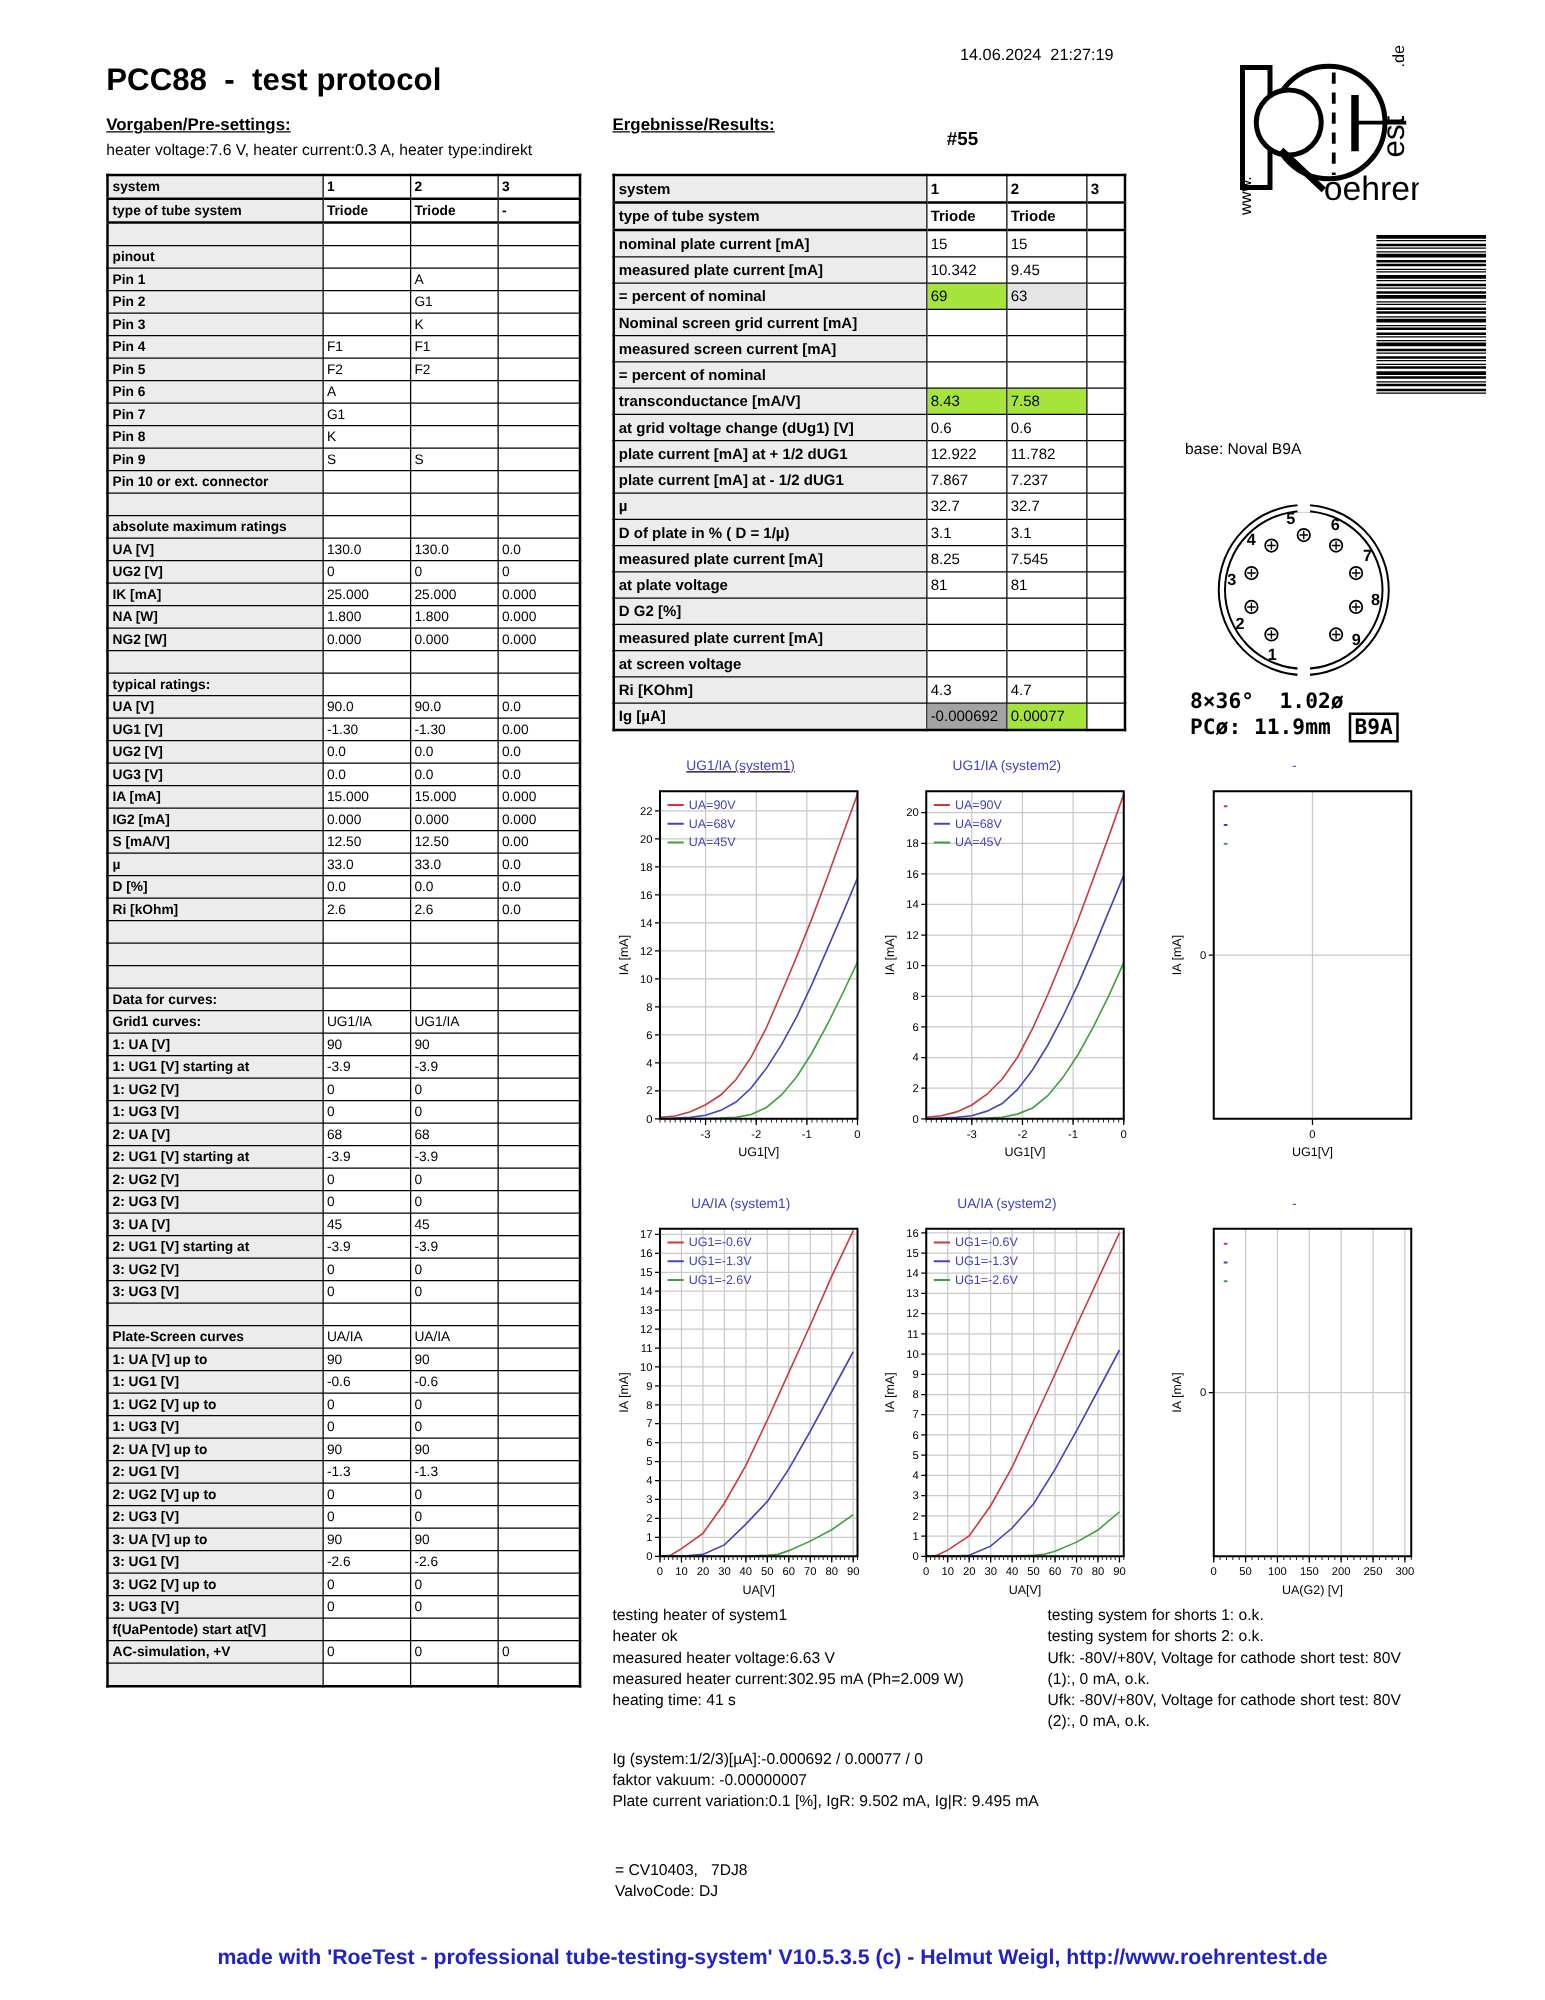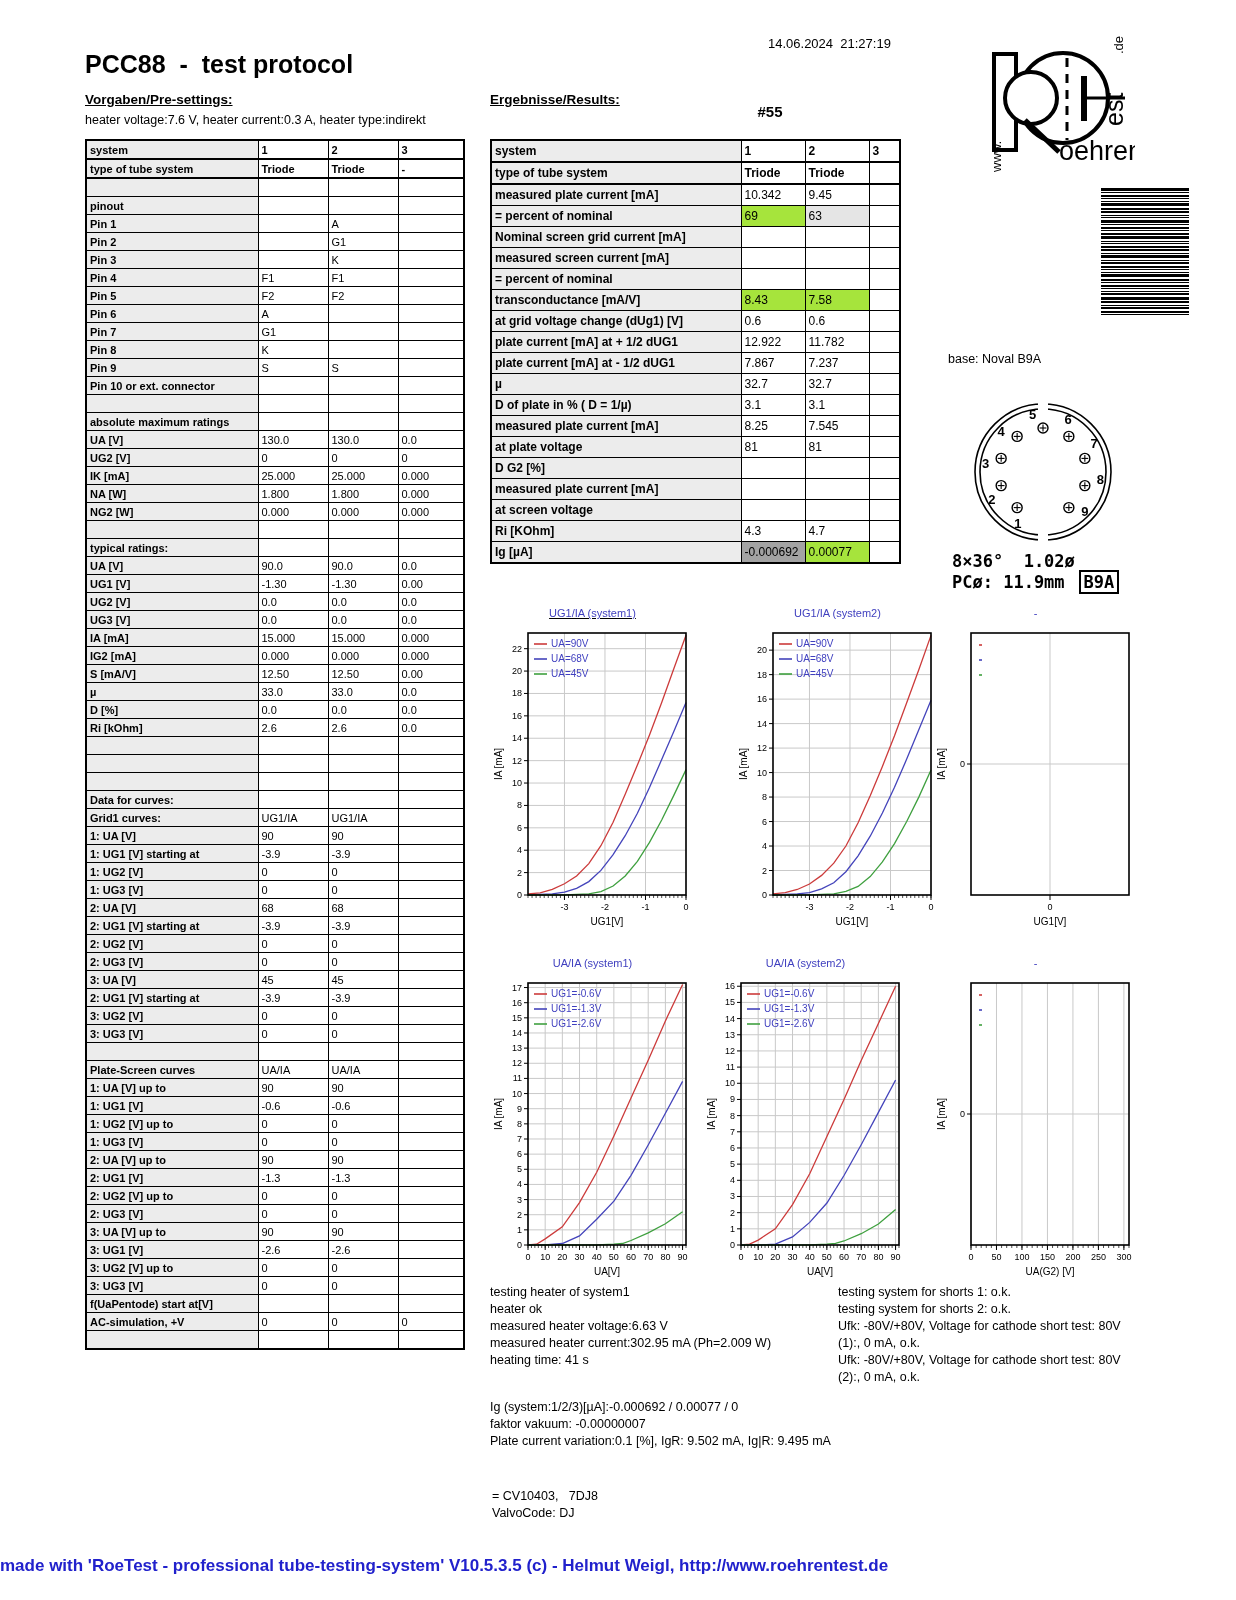--- a/index.html
+++ b/index.html
@@ -16,21 +16,21 @@
   table.proto td.lbl{background:#ececec;font-weight:bold;}
   table.proto tr.bv td{font-weight:bold;}
   table.proto tr.thick td{border-bottom-width:2px;}
   #pre-table{font-size:11px;border:2px solid #000;}
   #pre-table td{height:17px;}
   #results-table{font-size:12px;border:2px solid #000;}
   #results-table td{height:20px;}
   .chart-box{position:absolute;width:205px;height:340px;overflow:hidden;}
   .chart-title{height:16px;text-align:center;font-size:11px;}
   .notes{font-size:12.5px;line-height:17px;white-space:pre;}
-  .footer{width:100%;text-align:left;font-size:17px;font-weight:bold;}
+  .footer{width:100%;text-align:center;font-size:17px;font-weight:bold;}
   .mono{font-family:"DejaVu Sans Mono",monospace;font-weight:bold;font-size:17px;white-space:pre;}
   .badge{border:2px solid #000;padding:0 3px;display:inline-block;margin-left:14px;}
   #barcode{width:88px;height:128px;overflow:hidden;}
   #barcode div{background:#000;width:100%;}
 </style>
 </head>
 <body>
 
 <div class="page">
 
@@ -523,20 +523,26 @@
         <tr class="bv thick">
           <td class="lbl">system</td>
           <td>1</td>
           <td>2</td>
           <td>3</td>
         </tr>
         <tr class="bv thick">
           <td class="lbl">type of tube system</td>
           <td>Triode</td>
           <td>Triode</td>
+          <td></td>
+        </tr>
+        <tr>
+          <td class="lbl">nominal plate current [mA]</td>
+          <td>15</td>
+          <td>15</td>
           <td></td>
         </tr>
         <tr>
           <td class="lbl">measured plate current [mA]</td>
           <td>10.342</td>
           <td>9.45</td>
           <td></td>
         </tr>
         <tr>
           <td class="lbl">= percent of nominal</td>
@@ -784,21 +790,21 @@
         <text x="196" y="287" text-anchor="middle" font-size="9" font-family="&quot;Liberation Sans&quot;,sans-serif">0</text>
         <text x="12" y="141" text-anchor="middle" font-size="10" font-family="&quot;Liberation Sans&quot;,sans-serif" transform="rotate(-90 12 141)">IA [mA]</text>
         <text x="117" y="302" text-anchor="middle" font-size="10" font-family="&quot;Liberation Sans&quot;,sans-serif">UG1[V]</text>
         <line x1="44" y1="21" x2="57" y2="21" stroke="#cc3b3b" stroke-width="1.6"></line>
         <text x="61" y="24" font-size="10" fill="#3f3fbf" font-family="&quot;Liberation Sans&quot;,sans-serif">UA=90V</text>
         <line x1="44" y1="36" x2="57" y2="36" stroke="#4444bb" stroke-width="1.6"></line>
         <text x="61" y="39" font-size="10" fill="#3f3fbf" font-family="&quot;Liberation Sans&quot;,sans-serif">UA=68V</text>
         <line x1="44" y1="51" x2="57" y2="51" stroke="#3fa03f" stroke-width="1.6"></line>
         <text x="61" y="54" font-size="10" fill="#3f3fbf" font-family="&quot;Liberation Sans&quot;,sans-serif">UA=45V</text>
       </svg></div>
-  <div class="chart-box" id="chart1" style="left:703px;top:607px;margin-left:32px;"><div class="chart-title" style="color: rgb(63, 63, 191);">UG1/IA (system2)</div><svg width="200" height="322">
+  <div class="chart-box" id="chart1" style="left:703px;top:607px;"><div class="chart-title" style="color: rgb(63, 63, 191);">UG1/IA (system2)</div><svg width="200" height="322">
         <line x1="74.46153846153845" y1="10" x2="74.46153846153845" y2="272" stroke="#c9c9c9" stroke-width="1"></line>
         <line x1="114.97435897435898" y1="10" x2="114.97435897435898" y2="272" stroke="#c9c9c9" stroke-width="1"></line>
         <line x1="155.4871794871795" y1="10" x2="155.4871794871795" y2="272" stroke="#c9c9c9" stroke-width="1"></line>
         <line x1="196" y1="10" x2="196" y2="272" stroke="#c9c9c9" stroke-width="1"></line>
         <line x1="38" y1="272" x2="196" y2="272" stroke="#c9c9c9" stroke-width="1"></line>
         <line x1="38" y1="247.51401869158877" x2="196" y2="247.51401869158877" stroke="#c9c9c9" stroke-width="1"></line>
         <line x1="38" y1="223.02803738317755" x2="196" y2="223.02803738317755" stroke="#c9c9c9" stroke-width="1"></line>
         <line x1="38" y1="198.54205607476635" x2="196" y2="198.54205607476635" stroke="#c9c9c9" stroke-width="1"></line>
         <line x1="38" y1="174.05607476635512" x2="196" y2="174.05607476635512" stroke="#c9c9c9" stroke-width="1"></line>
         <line x1="38" y1="149.57009345794393" x2="196" y2="149.57009345794393" stroke="#c9c9c9" stroke-width="1"></line>

